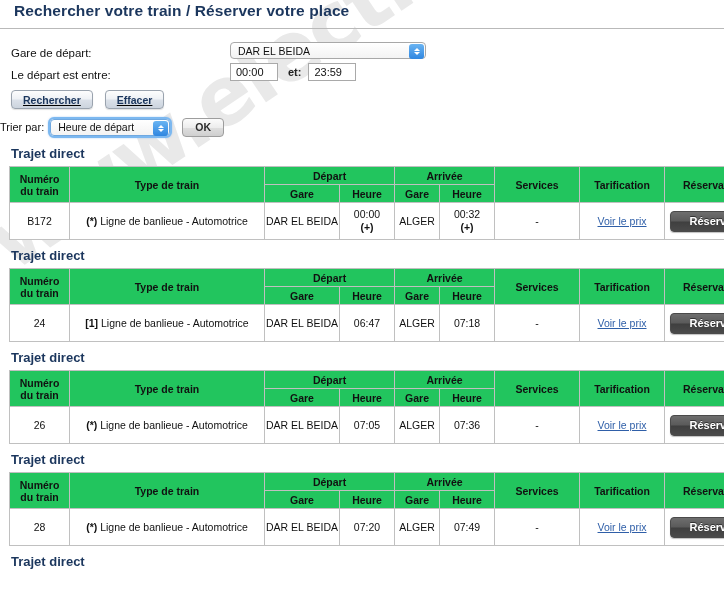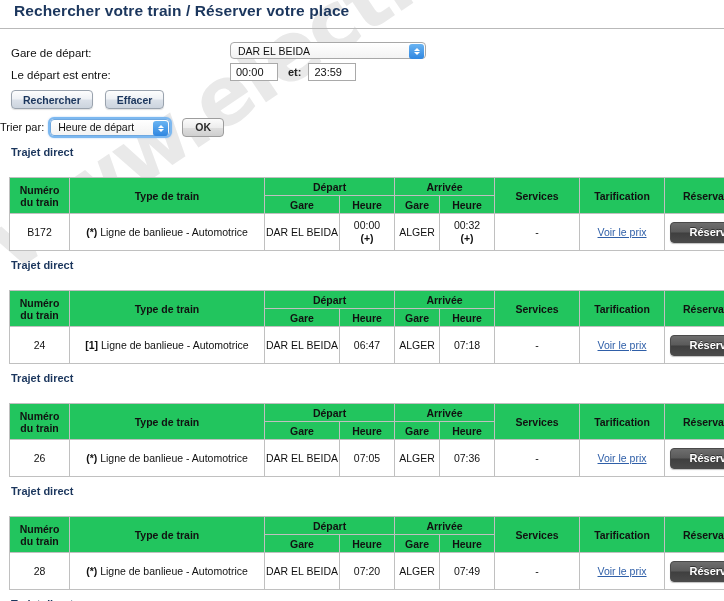--- a/index.html
+++ b/index.html
@@ -139,21 +139,21 @@
     background: linear-gradient(#fdfdfd 0%, #eef1f5 48%, #dbe1e9 52%, #ccd4de 100%);
     font-size: 10.5px;
     font-weight: bold;
     color: #1b365d;
     display: inline-flex;
     align-items: center;
     justify-content: center;
     cursor: pointer;
     box-shadow: 0 1px 1px rgba(0,0,0,0.12);
   }
-  .btn-row { padding: 6px 8px 0 11px; display: flex; gap: 12px; }
+  .btn-row { padding: 6px 8px 0 11px; display: flex; gap: 12px; text-decoration: underline; }
 
   
   .sort-bar {
     display: flex;
     align-items: center;
     justify-content: flex-start;
     padding-right: 6px;
     margin-top: 7px;
     height: 22px;
   }
@@ -175,24 +175,24 @@
     border: 1px solid #9d9d9d;
     border-radius: 4px;
     background: linear-gradient(#fbfbfb 0%, #ededed 50%, #dedede 52%, #cfcfcf 100%);
     display: inline-flex;
     align-items: center;
     cursor: pointer;
   }
 
   
   .section-title {
-    font-size: 11px;
+    font-size: 13px;
     font-weight: bold;
     color: #1b365d;
-    padding: 8px 0 19px 11px;
+    padding: 8px 0 5px 11px;
   }
 
   table.results {
     width: 707px;
     margin-left: 9px;
     border-collapse: collapse;
     table-layout: fixed;
     background: transparent;
   }
   table.results th, table.results td {

